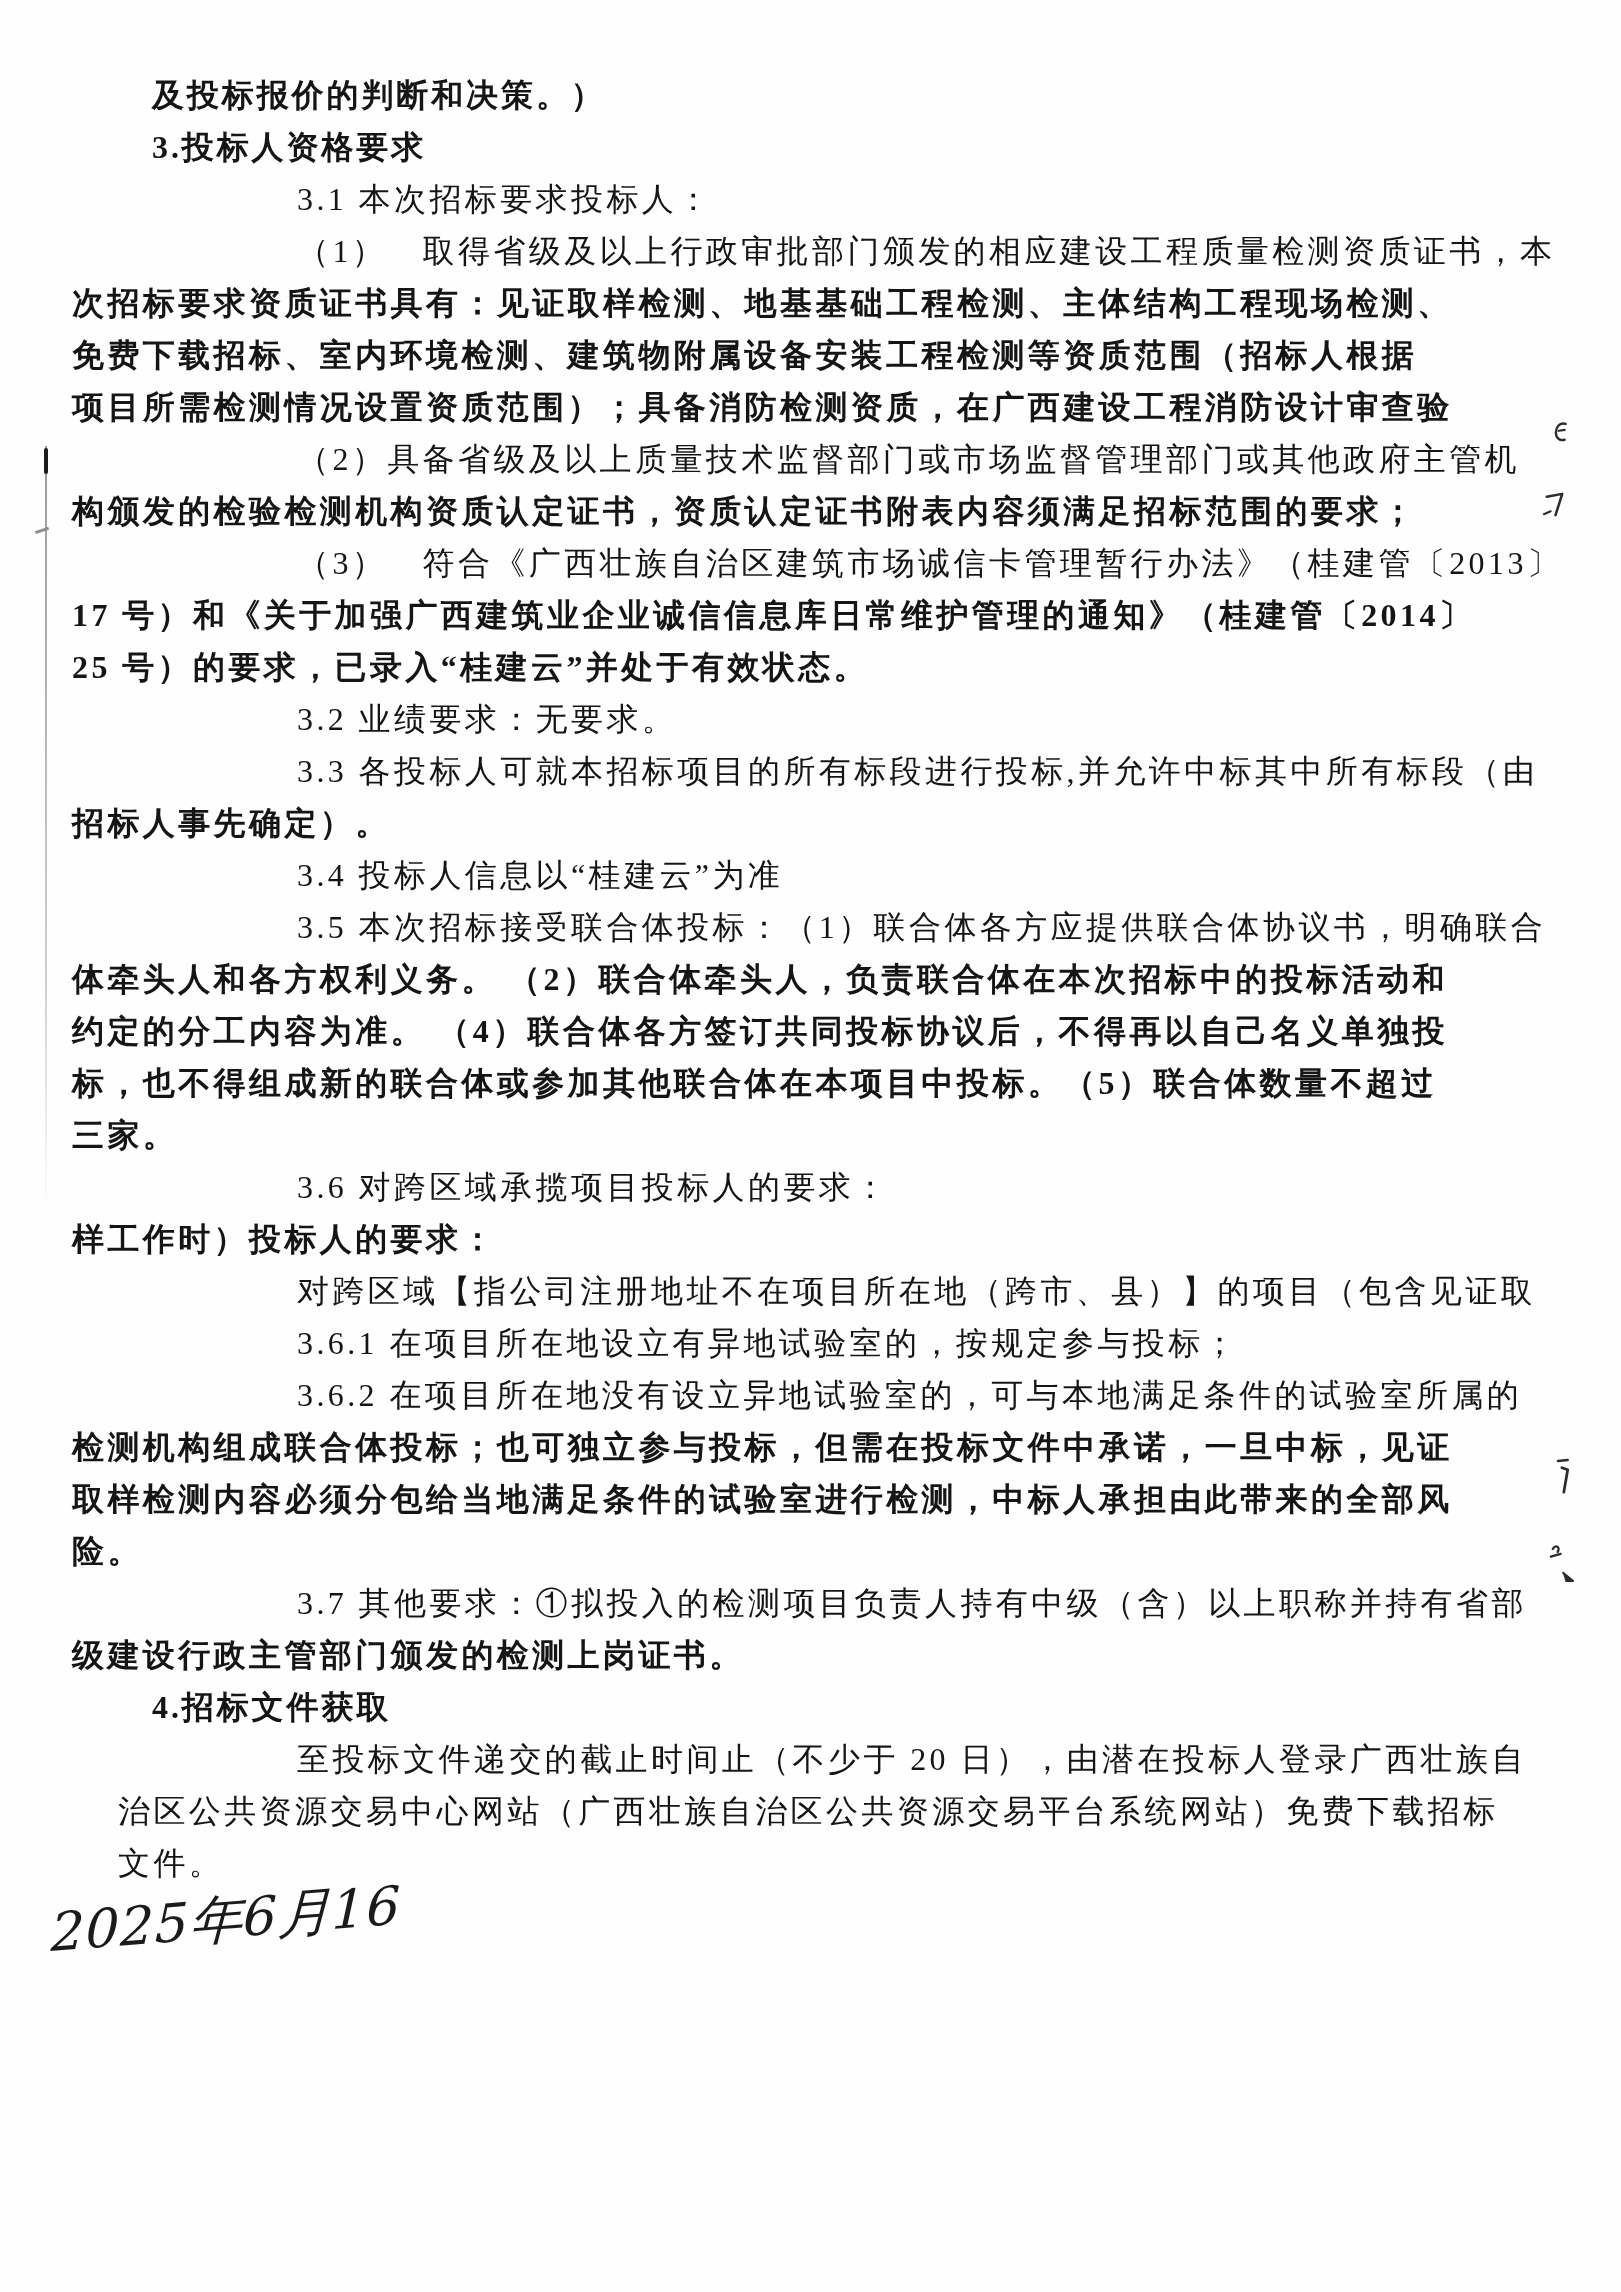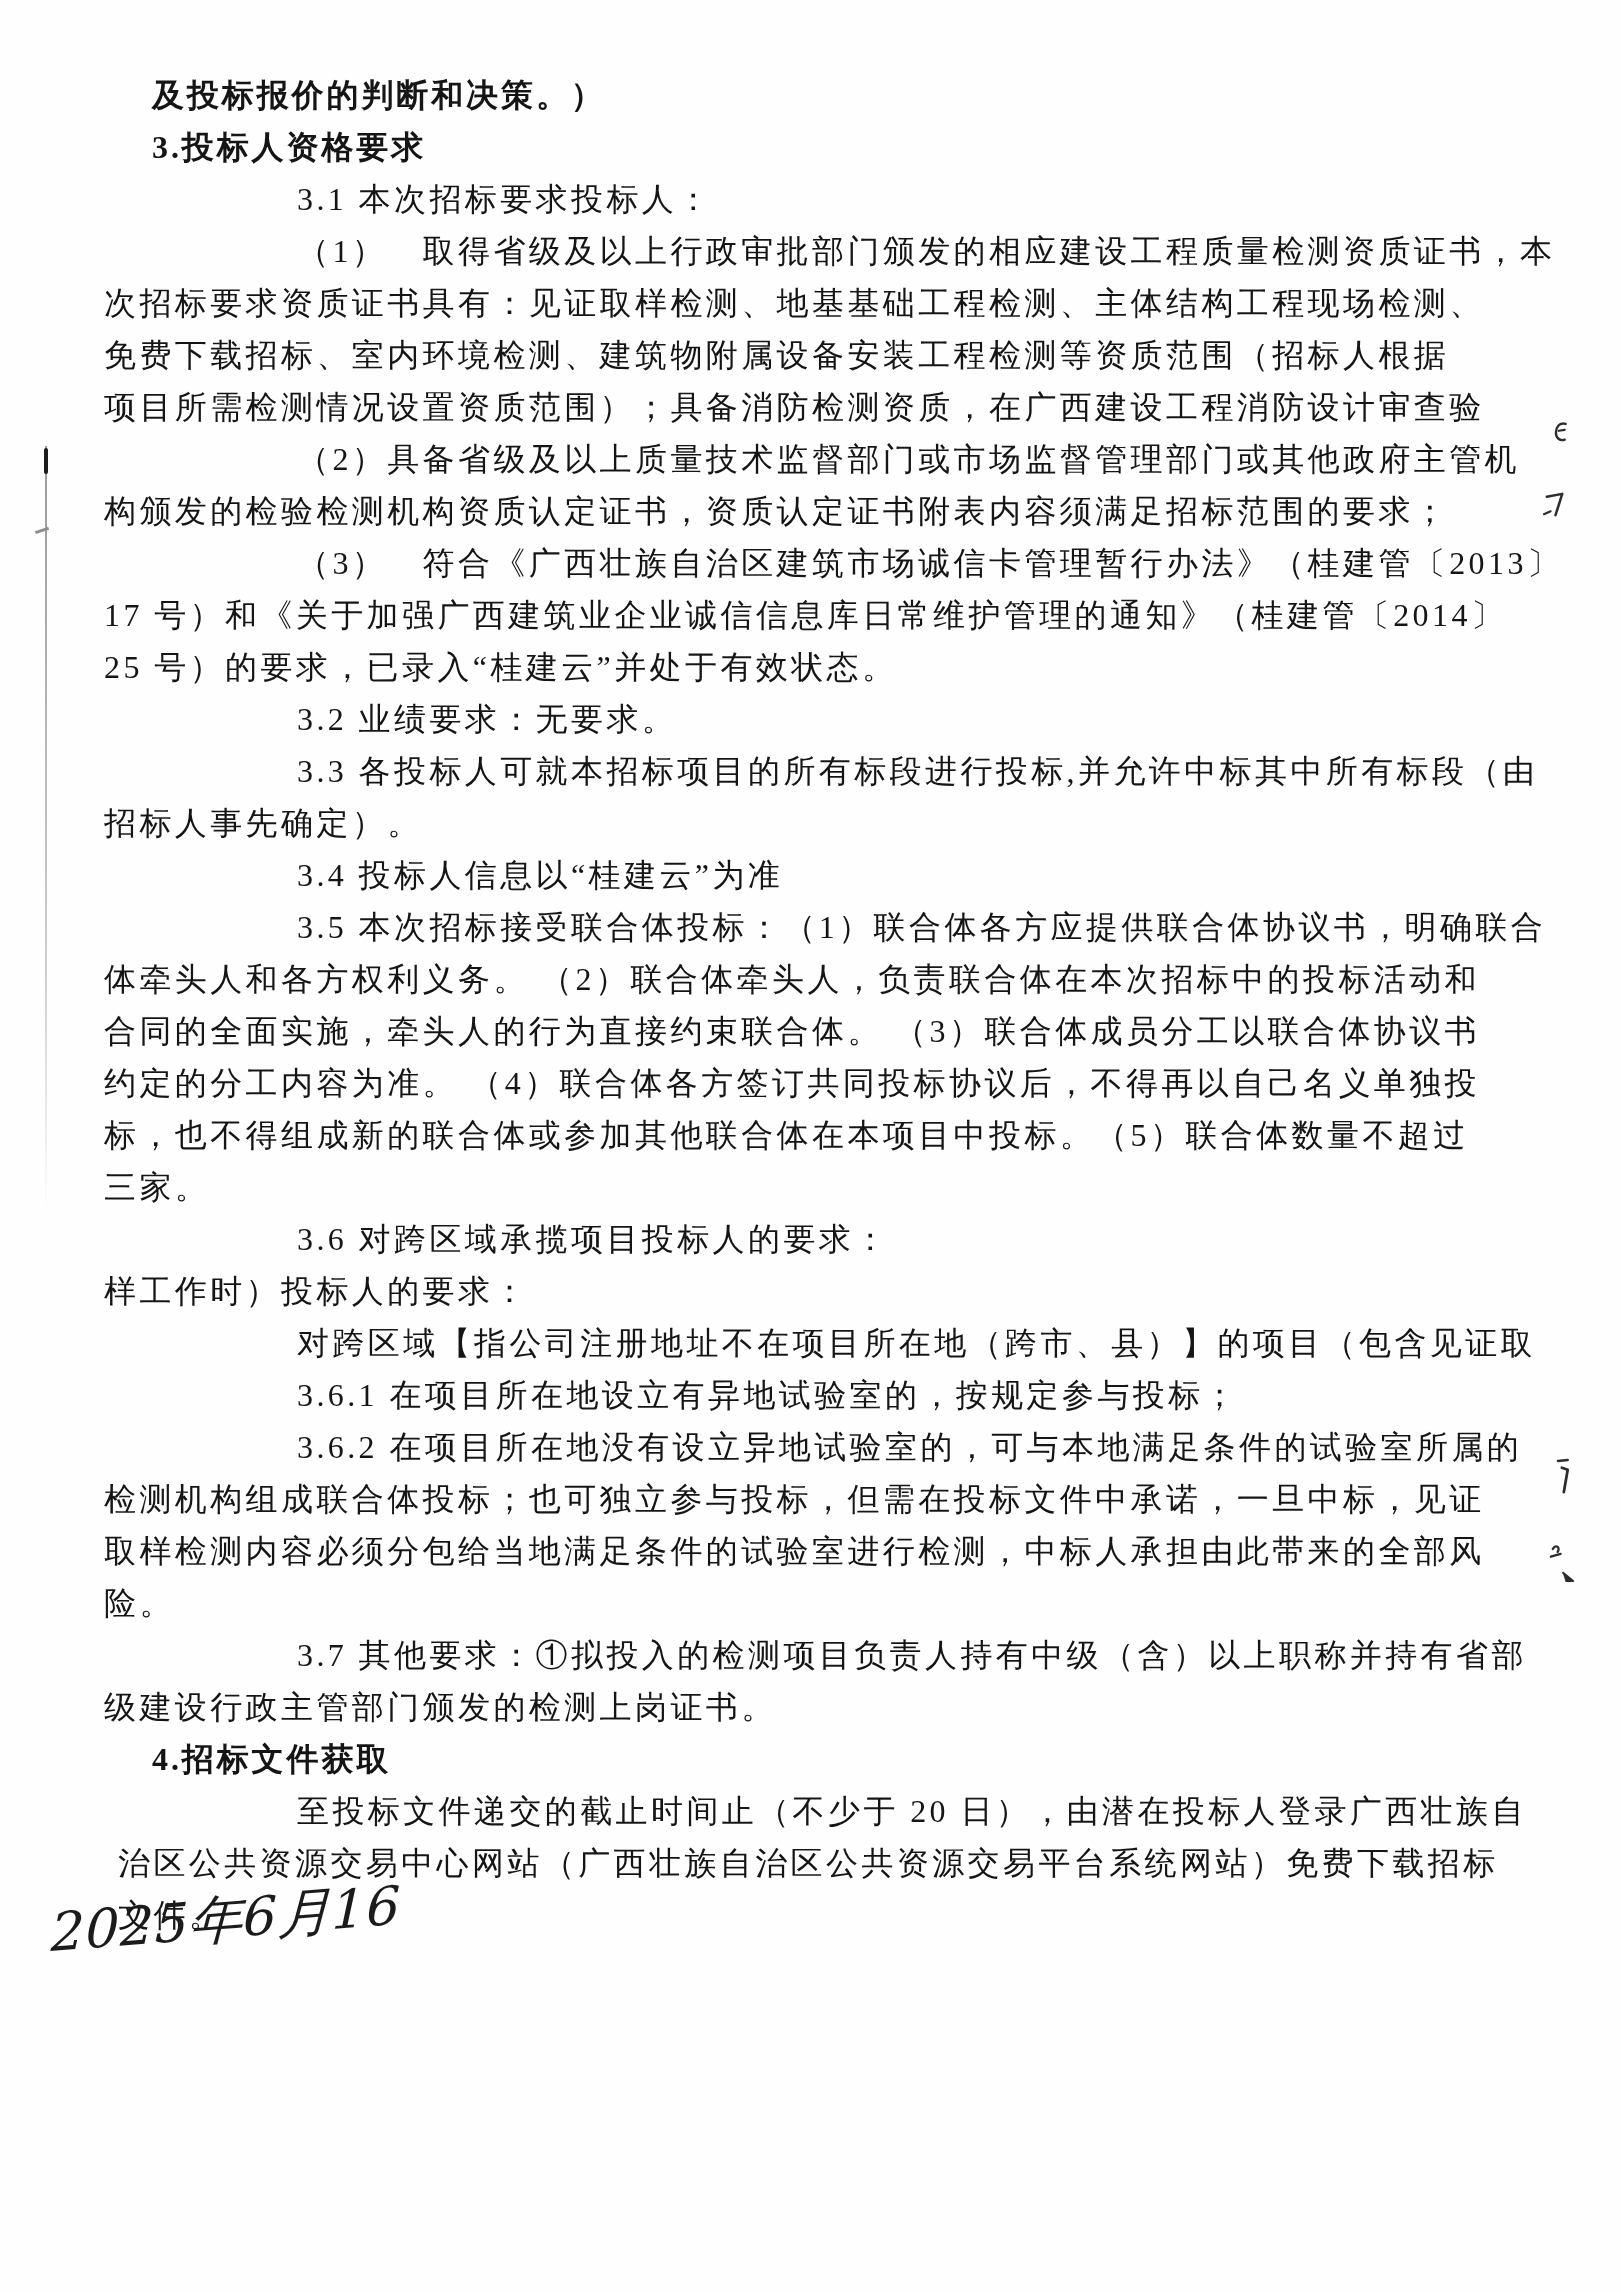--- a/index.html
+++ b/index.html
@@ -24,21 +24,21 @@
     letter-spacing:3.4px;
     color:#151515;
     font-family:"Liberation Serif","DejaVu Serif",serif;
   }
   .line.heading{
     margin-left:152px;
     font-weight:700;
     letter-spacing:2.9px;
   }
   .line.indent{ margin-left:297px; }
-  .line.flush{  margin-left:104px; }
+  .line.flush{  margin-left:72px;font-weight:bold; }
   .line.flush2{ margin-left:118px; }
 
   
   #handwritten-date{
     position:absolute;
     left:51px;
     top:1898px;
     font-size:53px;
     font-style:italic;
     letter-spacing:1px;
@@ -91,21 +91,20 @@
       <div class="line flush">构颁发的检验检测机构资质认定证书，资质认定证书附表内容须满足招标范围的要求；</div>
       <div class="line indent">（3）　符合《广西壮族自治区建筑市场诚信卡管理暂行办法》（桂建管〔2013〕</div>
       <div class="line flush">17 号）和《关于加强广西建筑业企业诚信信息库日常维护管理的通知》（桂建管〔2014〕</div>
       <div class="line flush">25 号）的要求，已录入“桂建云”并处于有效状态。</div>
       <div class="line indent">3.2 业绩要求：无要求。</div>
       <div class="line indent">3.3 各投标人可就本招标项目的所有标段进行投标,并允许中标其中所有标段（由</div>
       <div class="line flush">招标人事先确定）。</div>
       <div class="line indent">3.4 投标人信息以“桂建云”为准</div>
       <div class="line indent">3.5 本次招标接受联合体投标：（1）联合体各方应提供联合体协议书，明确联合</div>
       <div class="line flush">体牵头人和各方权利义务。 （2）联合体牵头人，负责联合体在本次招标中的投标活动和</div>
-      <div class="line flush">合同的全面实施，牵头人的行为直接约束联合体。 （3）联合体成员分工以联合体协议书</div>
       <div class="line flush">约定的分工内容为准。 （4）联合体各方签订共同投标协议后，不得再以自己名义单独投</div>
       <div class="line flush">标，也不得组成新的联合体或参加其他联合体在本项目中投标。（5）联合体数量不超过</div>
       <div class="line flush">三家。</div>
       <div class="line indent">3.6 对跨区域承揽项目投标人的要求：</div>
       <div class="line flush">样工作时）投标人的要求：</div>
       <div class="line indent">对跨区域【指公司注册地址不在项目所在地（跨市、县）】的项目（包含见证取</div>
       <div class="line indent">3.6.1 在项目所在地设立有异地试验室的，按规定参与投标；</div>
       <div class="line indent">3.6.2 在项目所在地没有设立异地试验室的，可与本地满足条件的试验室所属的</div>
       <div class="line flush">检测机构组成联合体投标；也可独立参与投标，但需在投标文件中承诺，一旦中标，见证</div>
       <div class="line flush">取样检测内容必须分包给当地满足条件的试验室进行检测，中标人承担由此带来的全部风</div>

